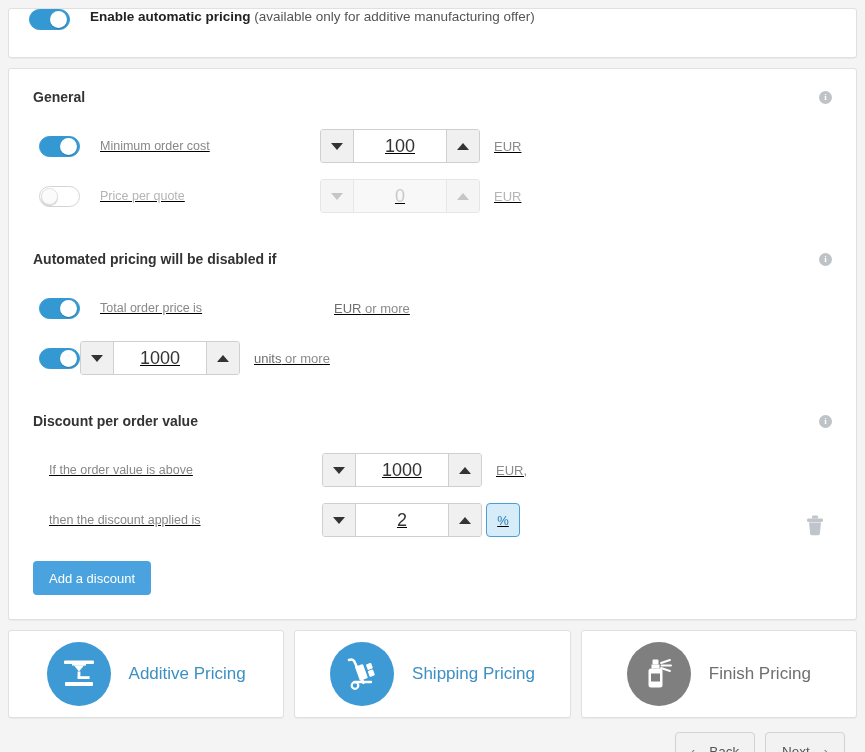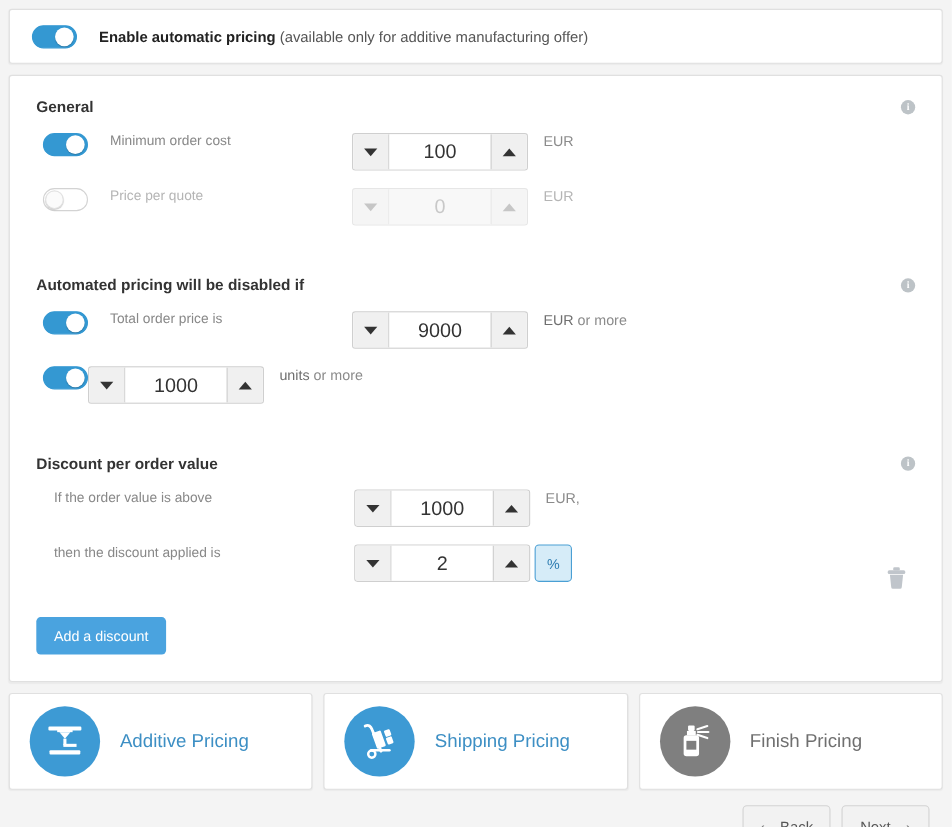--- a/index.html
+++ b/index.html
@@ -17,21 +17,21 @@
     background: #ffffff;
     border: 1px solid #e0e0e0;
     border-radius: 3px;
     box-shadow: 0 1px 1px rgba(0,0,0,0.04);
   }
 
   
   .enable-bar {
     height: 50px;
     display: flex;
-    align-items: center;
+    align-items: flex-start;
     padding: 0 20px;
     margin-bottom: 10px;
   }
   .enable-text { margin-left: 20px; font-size: 13.5px; color: #333; white-space: nowrap; }
   .enable-text .strong { font-weight: bold; color: #222; }
   .enable-text .muted { color: #555; font-weight: normal; }
 
   
   .toggle {
     width: 41px; height: 21px;
@@ -68,21 +68,21 @@
     width: 13px; height: 13px; border-radius: 50%;
     background: #bdc3c7;
     display: inline-flex; align-items: center; justify-content: center;
     color: #fff; font-size: 9px; font-weight: bold;
     font-family: "Liberation Serif", serif;
     line-height: 1;
     cursor: pointer;
   }
 
   
-  .row { display: flex; height: 50px; }
+  .row { display: flex; align-items: center; height: 50px; text-decoration: underline; }
   .row .toggle { margin-left: 6px; }
   .row-label {
     font-size: 12.5px; color: #888;
     margin-left: 20px;
     width: 220px;
     white-space: nowrap;
   }
   .row-label.no-toggle { margin-left: 16px; width: 273px; }
   .row-label.disabled { color: #b5b5b5; }
 
@@ -162,20 +162,21 @@
   }
 
   
   .pricing-row { display: flex; gap: 10px; margin-bottom: 14px; }
   .pricing-card {
     flex: 1;
     height: 88px;
     display: flex; align-items: center;
     padding: 0 18px;
     cursor: pointer;
+    justify-content: center;
   }
   .pc-icon {
     width: 64px; height: 64px; border-radius: 50%;
     display: flex; align-items: center; justify-content: center;
     flex: 0 0 auto;
     background: #3d9ad4;
   }
   .pc-icon.inactive { background: #7f7f7f; }
   .pc-label { margin-left: 18px; font-size: 17px; color: #3d8fc4; }
   .pc-label.inactive { color: #6f6f6f; }
@@ -258,29 +259,20 @@
     <div class="section-title mt">
       <span>Automated pricing will be disabled if</span>
       <span class="info-icon">i</span>
     </div>
 
     <div class="row">
       <div class="toggle">
         <div class="knob"></div>
       </div>
       <div class="row-label">Total order price is</div>
-      <div class="spinner">
-        <div class="step down">
-            <span class="arrow dn"></span>
-          </div>
-        <div class="value">9000</div>
-        <div class="step up">
-            <span class="arrow up"></span>
-          </div>
-      </div>
       <div class="unit">
         <span class="strong">EUR</span><span> or more</span>
       </div>
     </div>
 
     <div class="row">
       <div class="toggle">
         <div class="knob"></div>
       </div>
       <div class="spinner">

